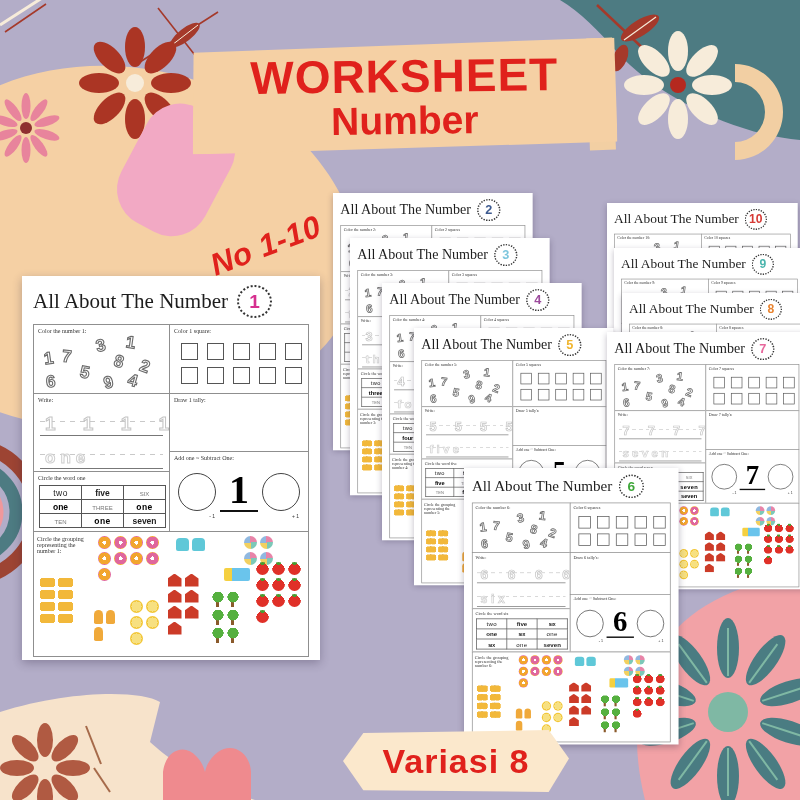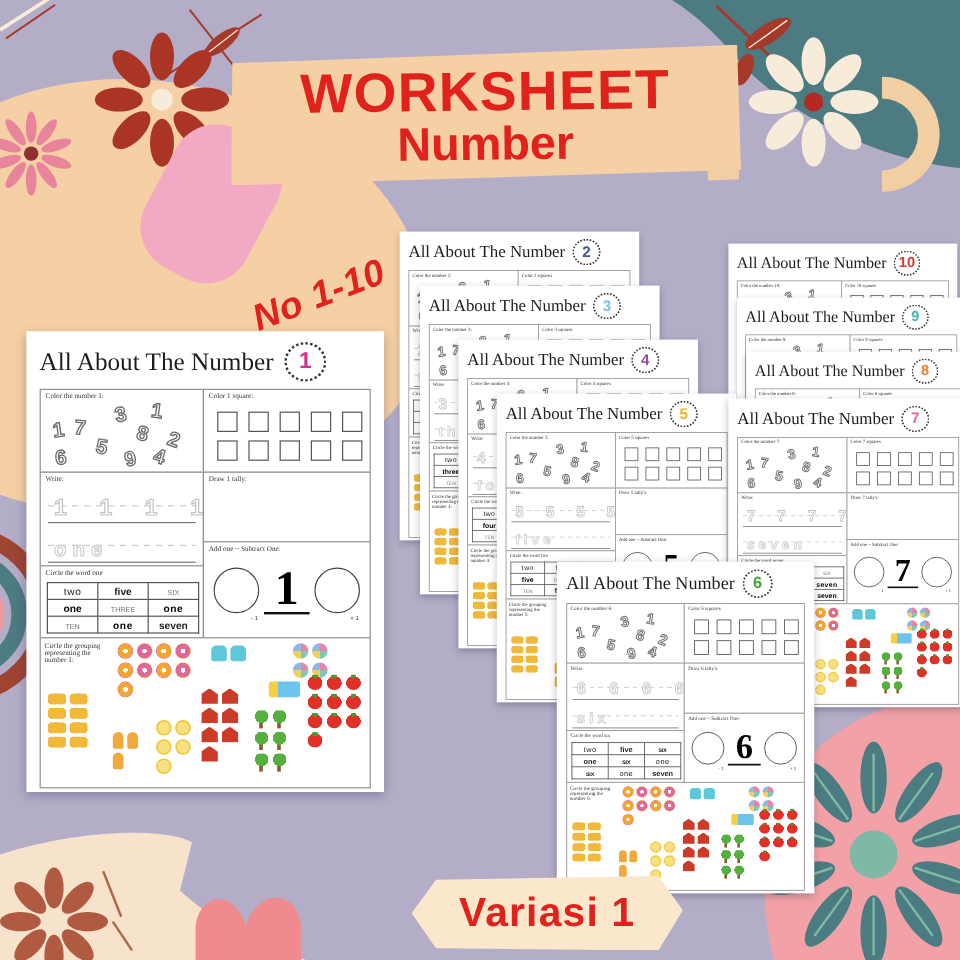--- a/index.html
+++ b/index.html
@@ -1852,15 +1852,15 @@
     </div>
 
   <div class="banner">
     <div class="banner-line1">WORKSHEET</div>
     <div class="banner-line2">Number</div>
   </div>
 
   <div class="range-label">No 1-10</div>
 
   <div class="variant-banner">
-    <span>Variasi 1</span>
+    <span>Variasi 8</span>
   </div>
 </div>
 
 </body></html>

